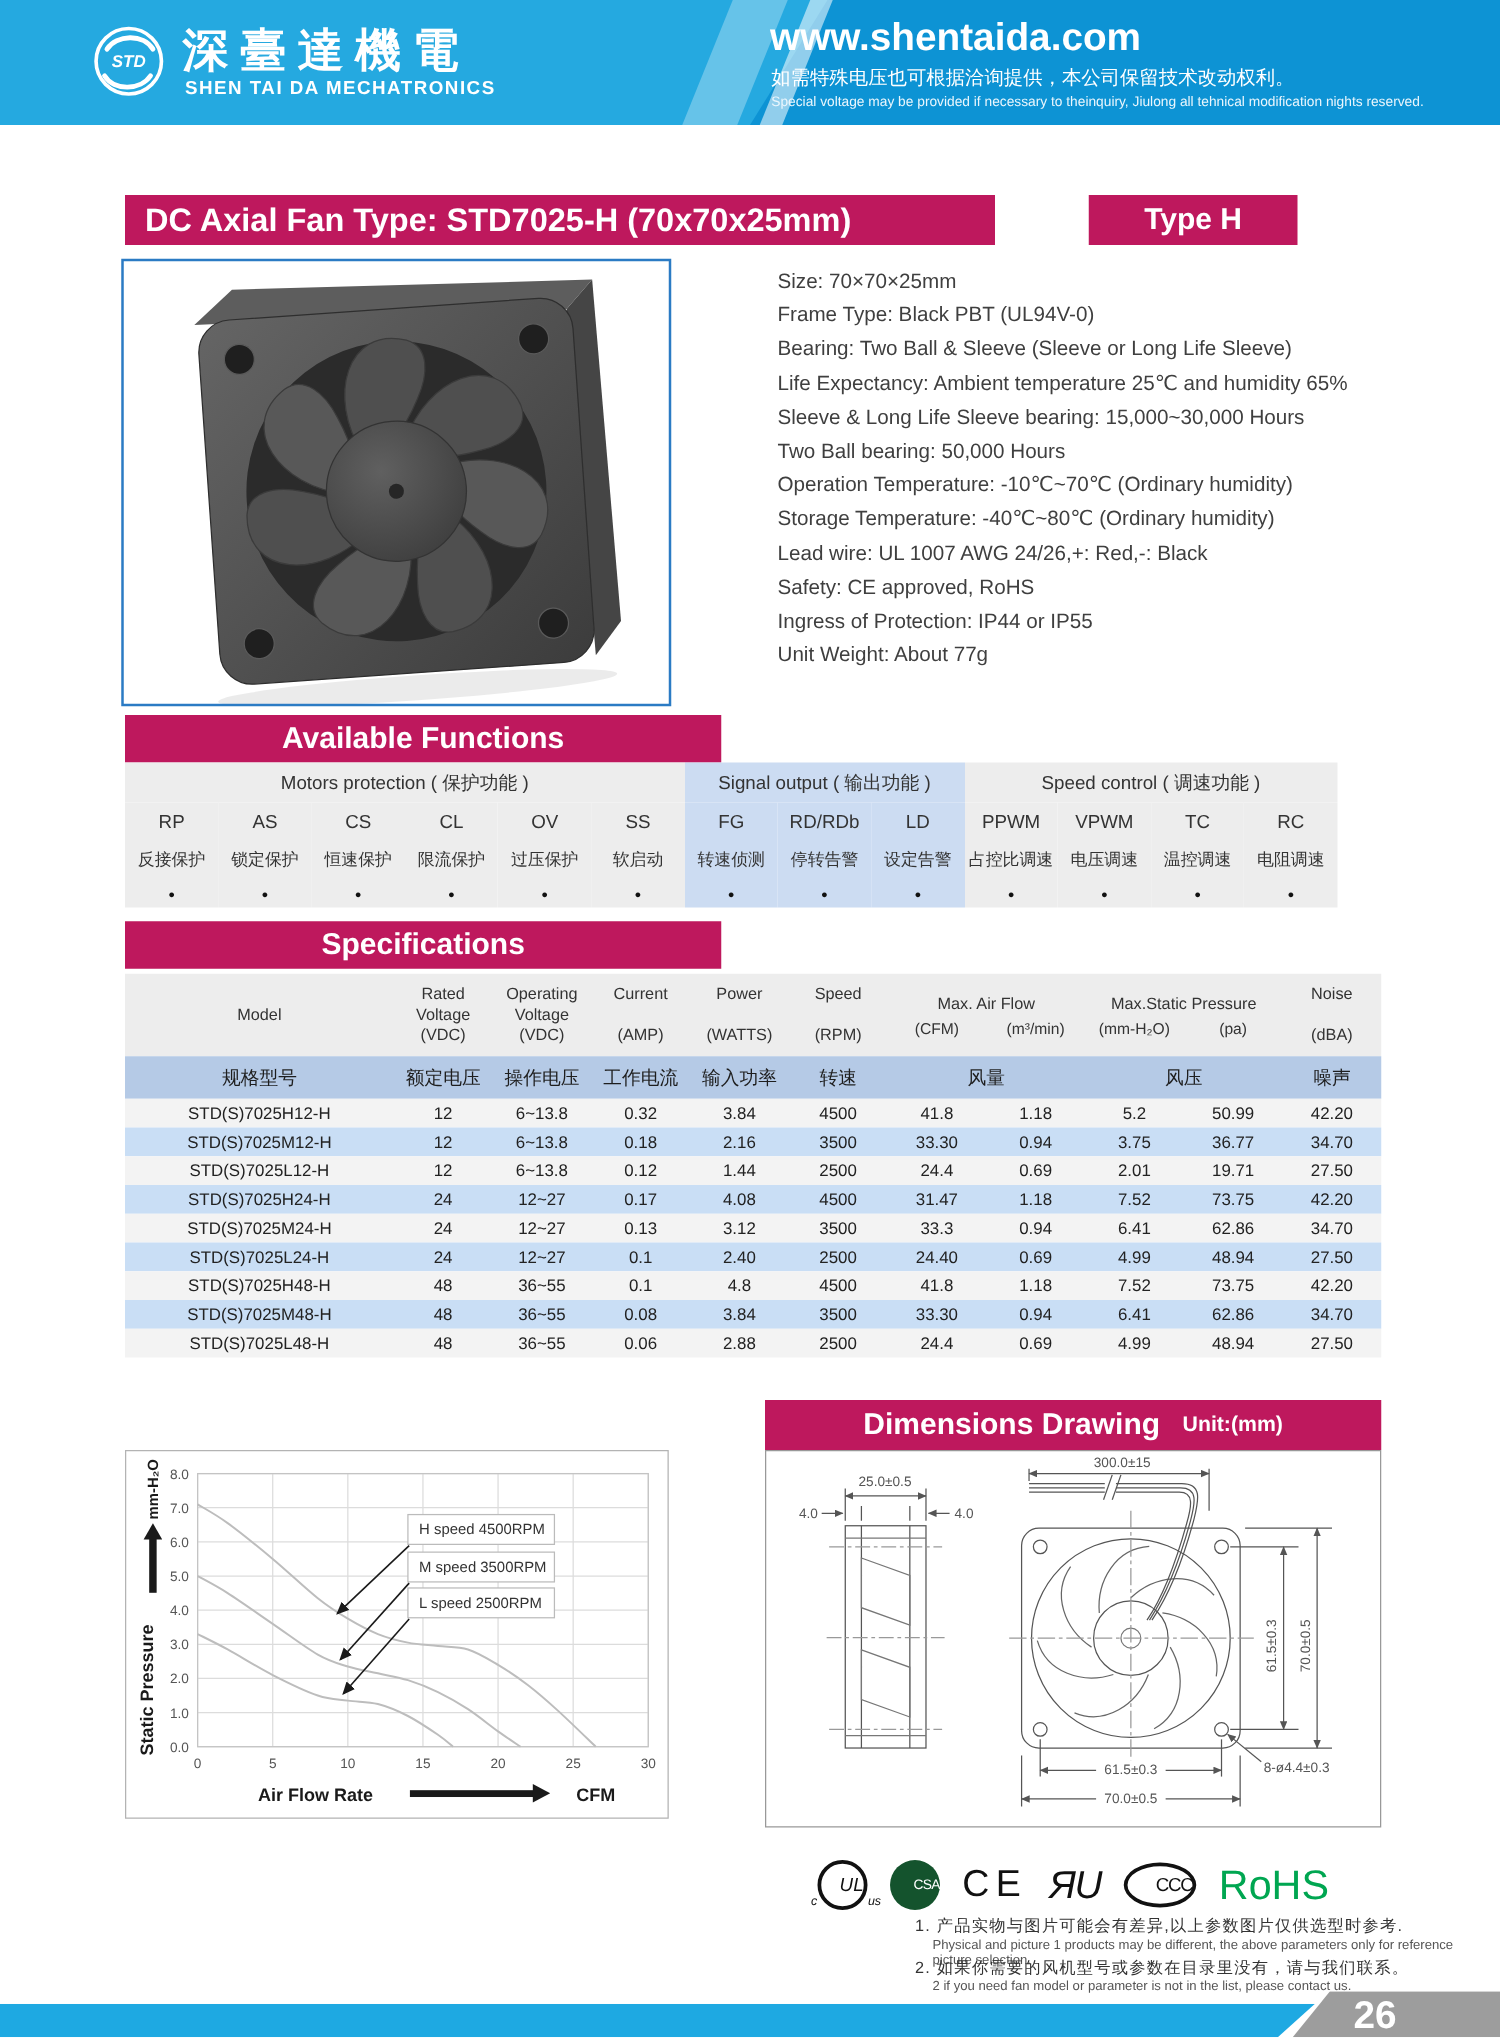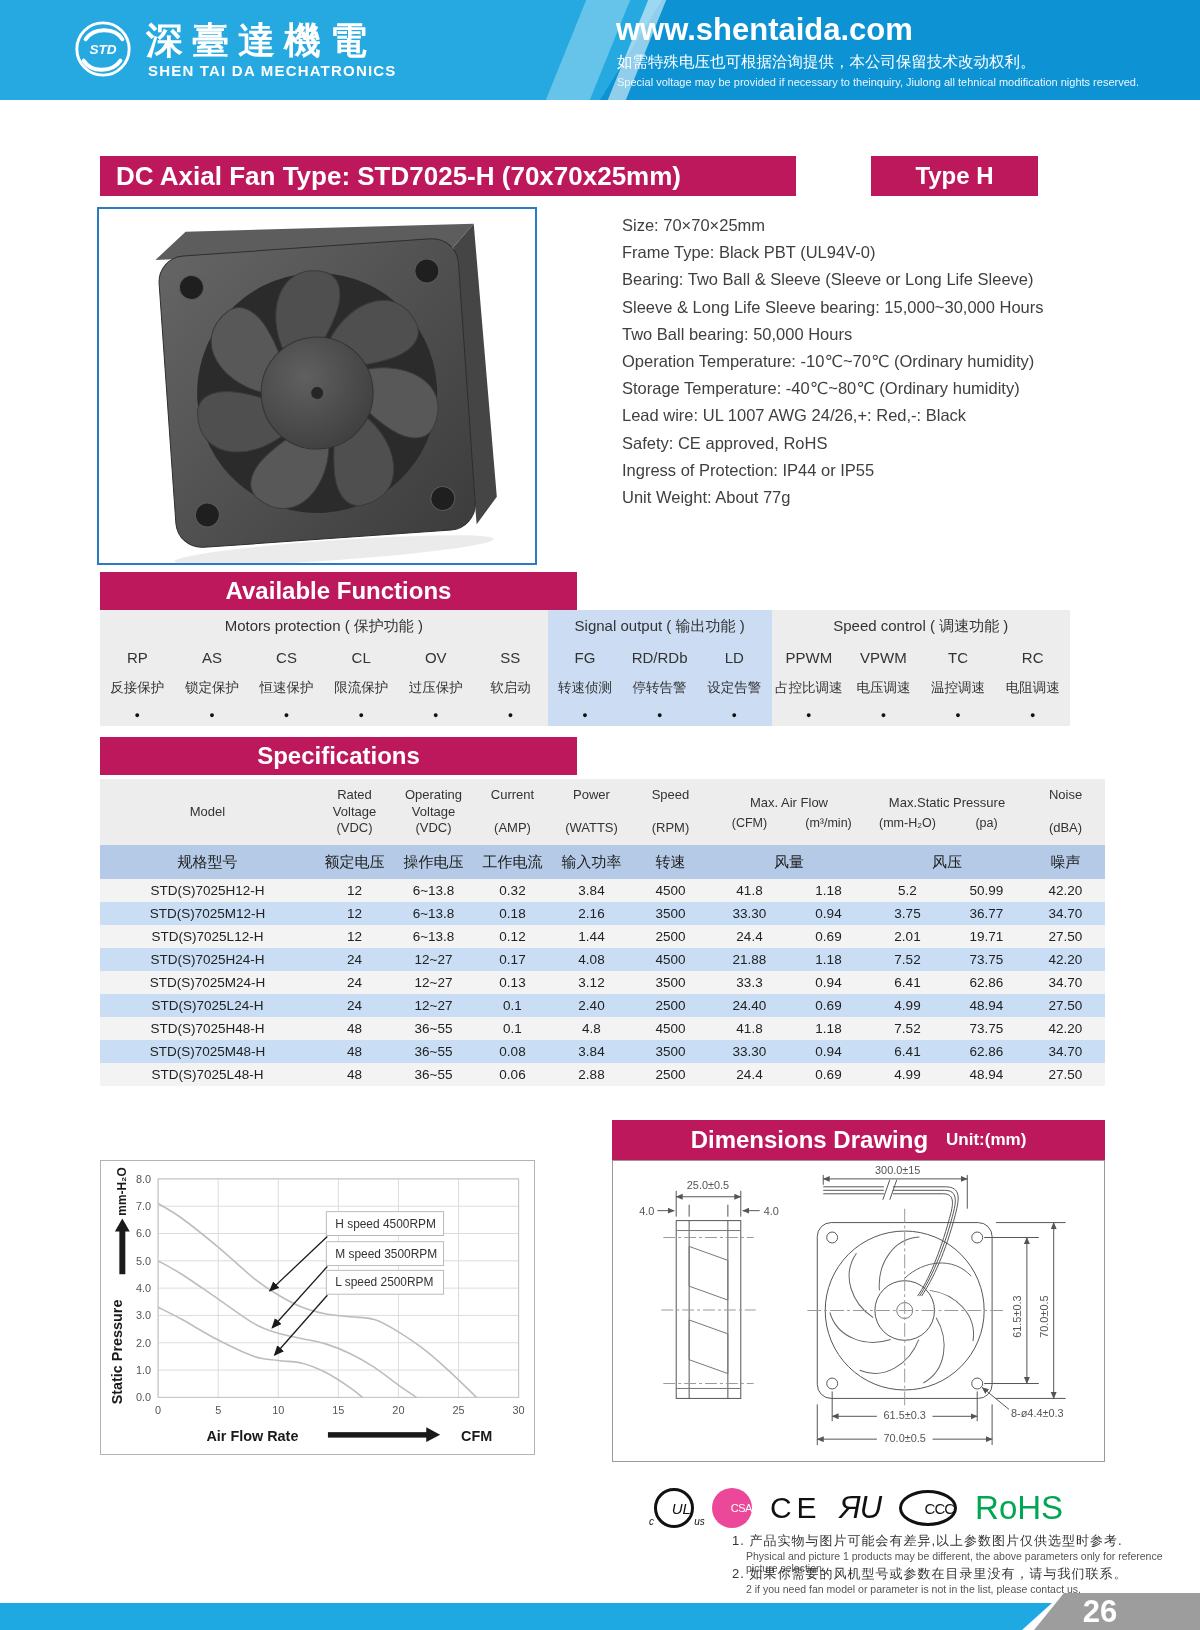--- a/index.html
+++ b/index.html
@@ -70,21 +70,21 @@
   #dim-bar{left:612px;top:1120px;width:493px;height:40px;}
   #dim-bar .dim-title{font-size:24px;font-weight:bold;}
   #dim-bar .dim-unit{font-size:17px;font-weight:bold;margin-left:18px;}
   #dim-box{position:absolute;left:612px;top:1160px;width:493px;height:302px;border:1px solid #999;background:#fff;}
   .dim-text{font-size:11px;fill:#555;stroke:none;}
 
   
   #certs{position:absolute;left:612px;top:1486px;width:493px;height:44px;display:flex;align-items:center;justify-content:center;}
   .cert{position:relative;display:inline-flex;align-items:center;justify-content:flex-end;margin:0 9px;height:40px;font-weight:normal;color:#111;}
   .cert-circle-outline{width:40px;border:3px solid #111;border-radius:50%;font-style:italic;font-size:15px;}
-  .cert-circle-filled{width:40px;background:#ec4899;border-radius:50%;color:#fff;font-size:11px;letter-spacing:-0.5px;}
+  .cert-circle-filled{width:40px;background:#14532d;border-radius:50%;color:#fff;font-size:11px;letter-spacing:-0.5px;}
   .cert-plain-bold{font-size:30px;letter-spacing:5px;}
   .cert-plain-bold-italic{font-size:31px;font-style:italic;letter-spacing:-1px;}
   .cert-oval-outline{width:58px;height:36px;border:3px solid #111;border-radius:50%;font-size:15px;letter-spacing:-1px;}
   .cert-green-text{color:#00a651;font-size:33px;letter-spacing:0;}
   .cert-sub{position:absolute;font-size:10px;}
   .cert-sub-left{left:-8px;bottom:-2px;}
   .cert-sub-right{right:-14px;bottom:-2px;}
 
   
   #footnotes{position:absolute;left:732px;top:1532px;width:460px;color:#333;}
@@ -157,20 +157,21 @@
         <circle cx="-118" cy="116" r="12" fill="#1f1f1f" stroke="#5a5a5a"></circle>
         <circle cx="118" cy="116" r="12" fill="#1f1f1f" stroke="#5a5a5a"></circle>
       </g>
     </svg>
   </div>
 
   <div id="spec-list">
       <div class="spec-line">Size: 70×70×25mm</div>
       <div class="spec-line">Frame Type: Black PBT (UL94V-0)</div>
       <div class="spec-line">Bearing: Two Ball &amp; Sleeve (Sleeve or Long Life Sleeve)</div>
+      <div class="spec-line">Life Expectancy: Ambient temperature 25℃ and humidity 65%</div>
       <div class="spec-line">Sleeve &amp; Long Life Sleeve bearing: 15,000~30,000 Hours</div>
       <div class="spec-line">Two Ball bearing: 50,000 Hours</div>
       <div class="spec-line">Operation Temperature: -10℃~70℃ (Ordinary humidity)</div>
       <div class="spec-line">Storage Temperature: -40℃~80℃ (Ordinary humidity)</div>
       <div class="spec-line">Lead wire: UL 1007 AWG 24/26,+: Red,-: Black</div>
       <div class="spec-line">Safety: CE approved, RoHS</div>
       <div class="spec-line">Ingress of Protection: IP44 or IP55</div>
       <div class="spec-line">Unit Weight: About 77g</div>
     </div>
 
@@ -308,21 +309,21 @@
           <div class="spec-cell">19.71</div>
           <div class="spec-cell">27.50</div>
         </div>
         <div class="spec-row row-blue">
           <div class="spec-cell">STD(S)7025H24-H</div>
           <div class="spec-cell">24</div>
           <div class="spec-cell">12~27</div>
           <div class="spec-cell">0.17</div>
           <div class="spec-cell">4.08</div>
           <div class="spec-cell">4500</div>
-          <div class="spec-cell">21.88</div>
+          <div class="spec-cell">31.47</div>
           <div class="spec-cell">1.18</div>
           <div class="spec-cell">7.52</div>
           <div class="spec-cell">73.75</div>
           <div class="spec-cell">42.20</div>
         </div>
         <div class="spec-row row-light">
           <div class="spec-cell">STD(S)7025M24-H</div>
           <div class="spec-cell">24</div>
           <div class="spec-cell">12~27</div>
           <div class="spec-cell">0.13</div>

